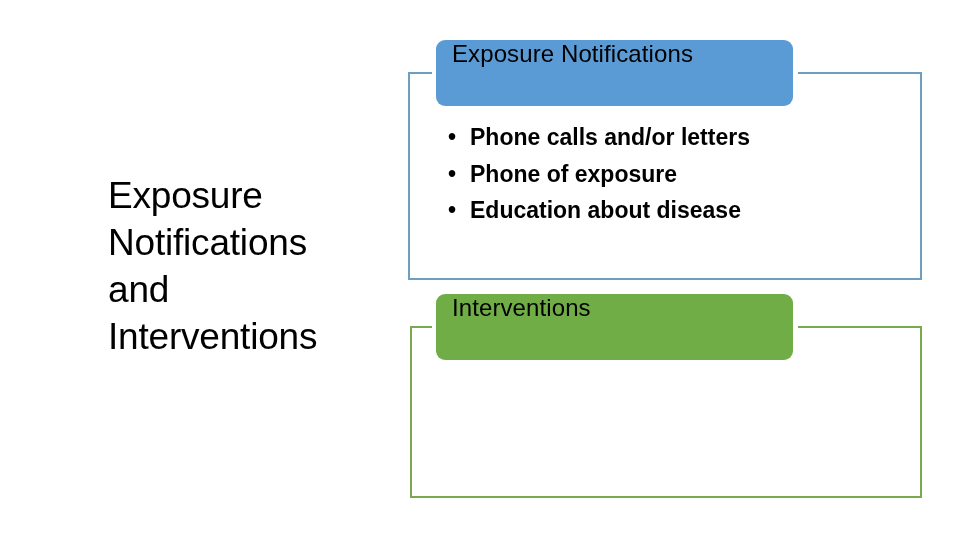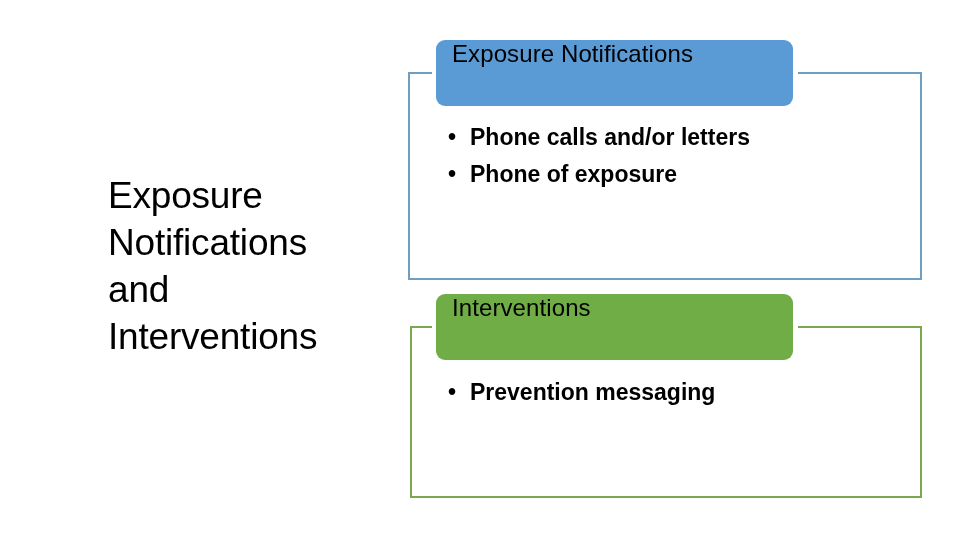--- a/index.html
+++ b/index.html
@@ -113,31 +113,31 @@
 
     <div class="notch" style="left:432px; top:66px; width:366px; height:14px;"></div>
 
     <div class="banner blue" style="left:436px; top:40px; width:357px; height:66px;">
       <span>Exposure Notifications</span>
     </div>
 
     <ul class="bullets" style="left:448px; top:119px; width:460px;">
       <li>Phone calls and/or letters</li>
       <li>Phone of exposure</li>
+      <li>Education about disease</li>
     </ul>
   </div>
 
   <div class="group">
 
     <div class="group-box green" style="left:410px; top:326px; width:512px; height:172px;"></div>
 
     <div class="notch" style="left:432px; top:320px; width:366px; height:14px;"></div>
 
     <div class="banner green" style="left:436px; top:294px; width:357px; height:66px;">
       <span>Interventions</span>
     </div>
 
     <ul class="bullets" style="left:448px; top:374px; width:460px;">
-      <li>Prevention messaging</li>
     </ul>
   </div>
 
 </div>
 
 </body></html>

